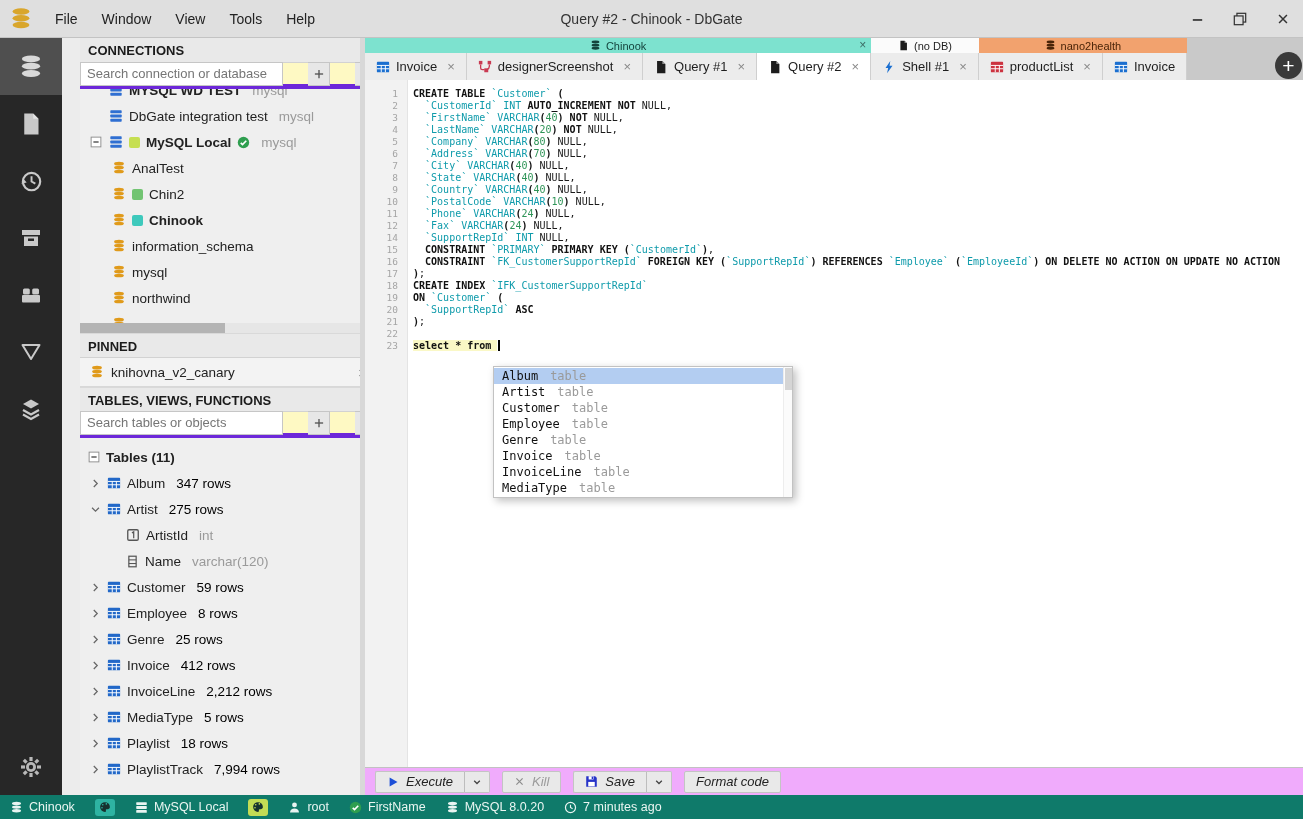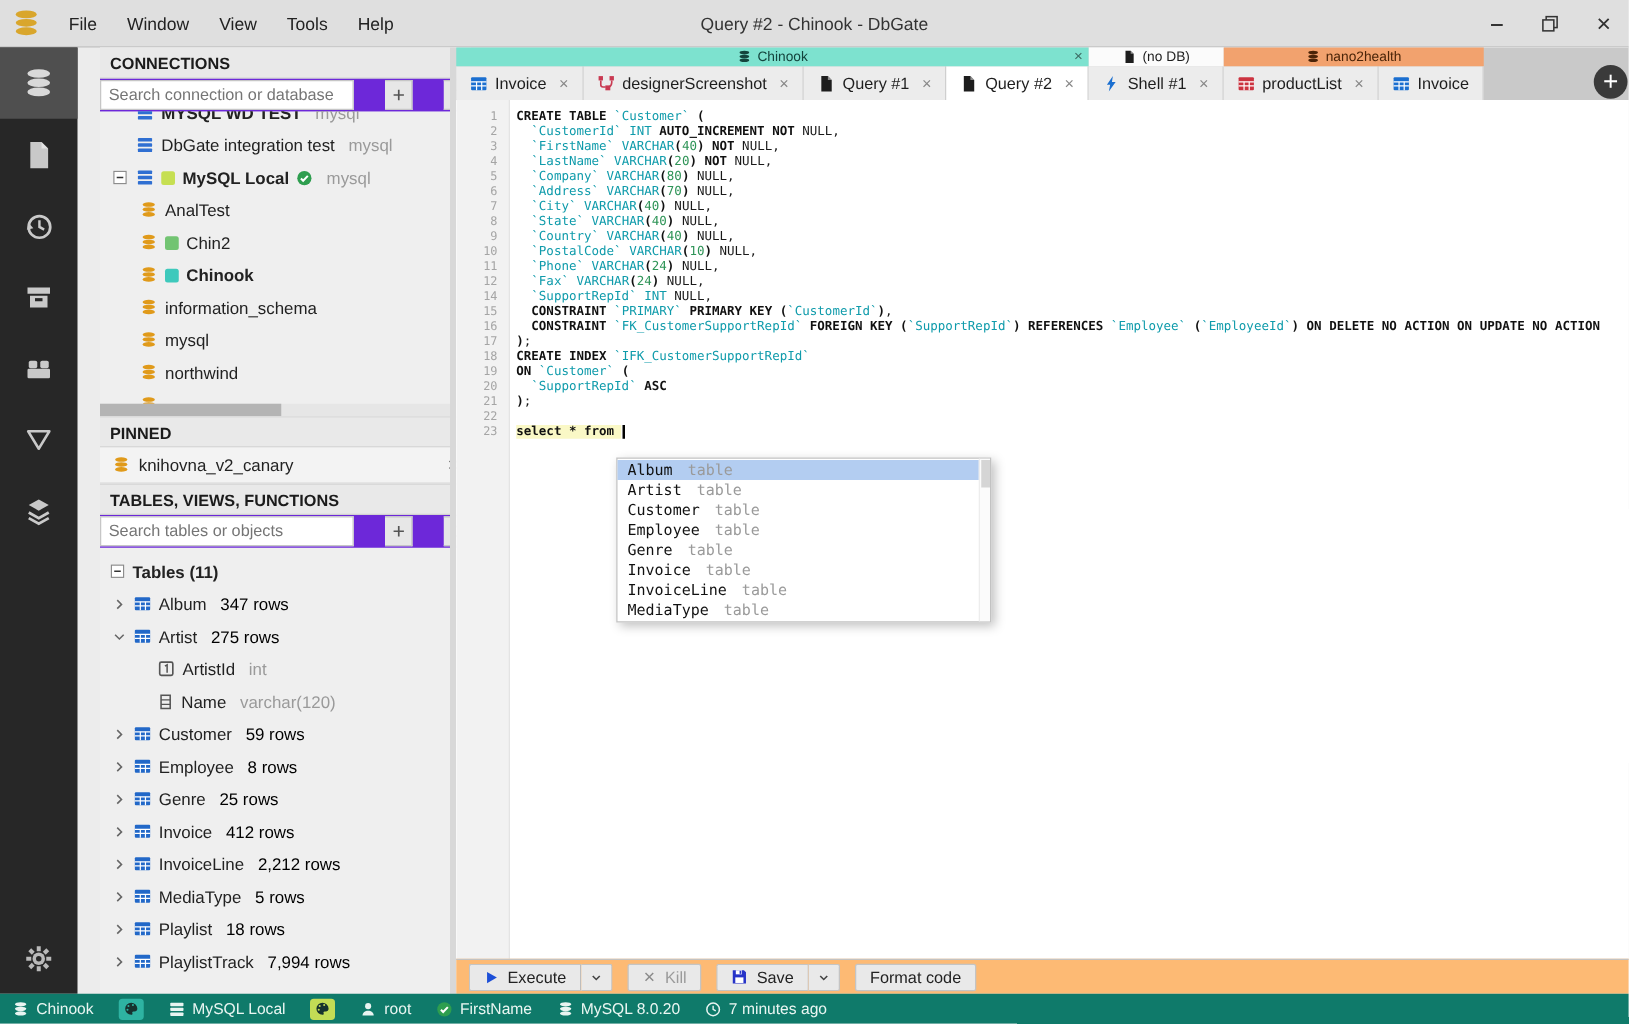--- a/index.html
+++ b/index.html
@@ -21,21 +21,21 @@
           display:flex; flex-direction:column; align-items:center; }
   .ritem { width:62px; height:57px; display:flex; align-items:center; justify-content:center; }
   .ritem.active { background:#4f4f4f; }
   .railspacer { flex:1; }
 
   
   .leftpanel { position:absolute; left:80px; top:38px; width:298px; bottom:24px; background:#efefef;
                border-right:1px solid #c9c9c9; overflow:hidden; }
   .phdr { height:25px; line-height:25px; font-weight:bold; font-size:13px; padding-left:8px;
           background:#e9e9e9; border-bottom:1px solid #d2d2d2; border-top:1px solid #d9d9d9; color:#1b1b1b; }
-  .searchrow { display:flex; align-items:center; height:26px; background:#6d28d9; border-bottom:1px solid #6d28d9;gap:25px; }
+  .searchrow { display:flex; align-items:center; height:26px; background:#fef9c3; border-bottom:5px solid #6d28d9;gap:25px; }
   .searchrow input { flex:1; height:24px; border:1px solid #c6c6c6; background:#fff; padding:0 6px;
                      font-size:13px; color:#333; outline:none; font-family:"Liberation Sans",sans-serif; }
   .sqbtn { width:22px; height:24px; flex:0 0 22px; display:flex; align-items:center; justify-content:center;
            background:#e7e7e7; border:1px solid #c6c6c6; border-left:none; }
 
   .conntree { position:relative; height:244px; overflow:hidden; }
   .trow { height:26px; display:flex; align-items:center; font-size:13.5px; color:#222;
           padding-left:10px; gap:6px; white-space:nowrap; }
   .trow.bold { font-weight:bold; }
   .trow .suffix { color:#9a9a9a; margin-left:5px; font-weight:normal; }
@@ -96,22 +96,22 @@
 
   .acmenu { position:absolute; left:128px; top:286px; width:300px; background:#fff; border:1px solid #c2c2c2;
             box-shadow:3px 3px 8px rgba(0,0,0,.25); padding:1px 0; z-index:6; }
   .acitem { height:16px; display:flex; align-items:center; padding:0 8px;
             font-family:"DejaVu Sans Mono",monospace; font-size:12px; color:#111; }
   .acitem .kind { color:#9a9a9a; margin-left:12px; }
   .acitem.sel { background:#b3cdf1; }
   .acsb { position:absolute; right:0; top:0; width:9px; height:100%; background:#fbfbfb; border-left:1px solid #ededed; }
   .acsb .thumb { position:absolute; left:1px; top:1px; width:7px; height:22px; background:#d5d5d5; }
 
-  .toolbar { position:absolute; left:0; right:0; bottom:0; height:28px; background:#fdba74;
-             border-top:1px solid #c2c2c2; display:flex; align-items:center; gap:12px; padding-left:10px; }
+  .toolbar { position:absolute; left:0; right:0; bottom:0; height:28px; background:#f0abfc;
+             border-top:1px solid #c2c2c2; display:flex; align-items:center; gap:12px; padding-left:10px;font-style:italic; }
   .btngroup { display:flex; }
   .tbtn { display:flex; align-items:center; gap:7px; height:22px; padding:0 11px; background:#e9e9e9;
           border:1px solid #c4c4c4; border-radius:2px; font-size:13px; color:#222; }
   .btngroup .tbtn.main { border-radius:2px 0 0 2px; border-right:1px solid #bdbdbd; }
   .btngroup .tbtn.caretpart { border-radius:0 2px 2px 0; border-left:none; padding:0 7px; }
   .tbtn.disabled { color:#9b9b9b; }
 
   
   .statusbar { position:absolute; left:0; right:0; bottom:0; height:24px; background:#0f7a6a;
                display:flex; align-items:center; gap:20px; padding:0 10px; color:#eaf6f2; font-size:12.5px; }

